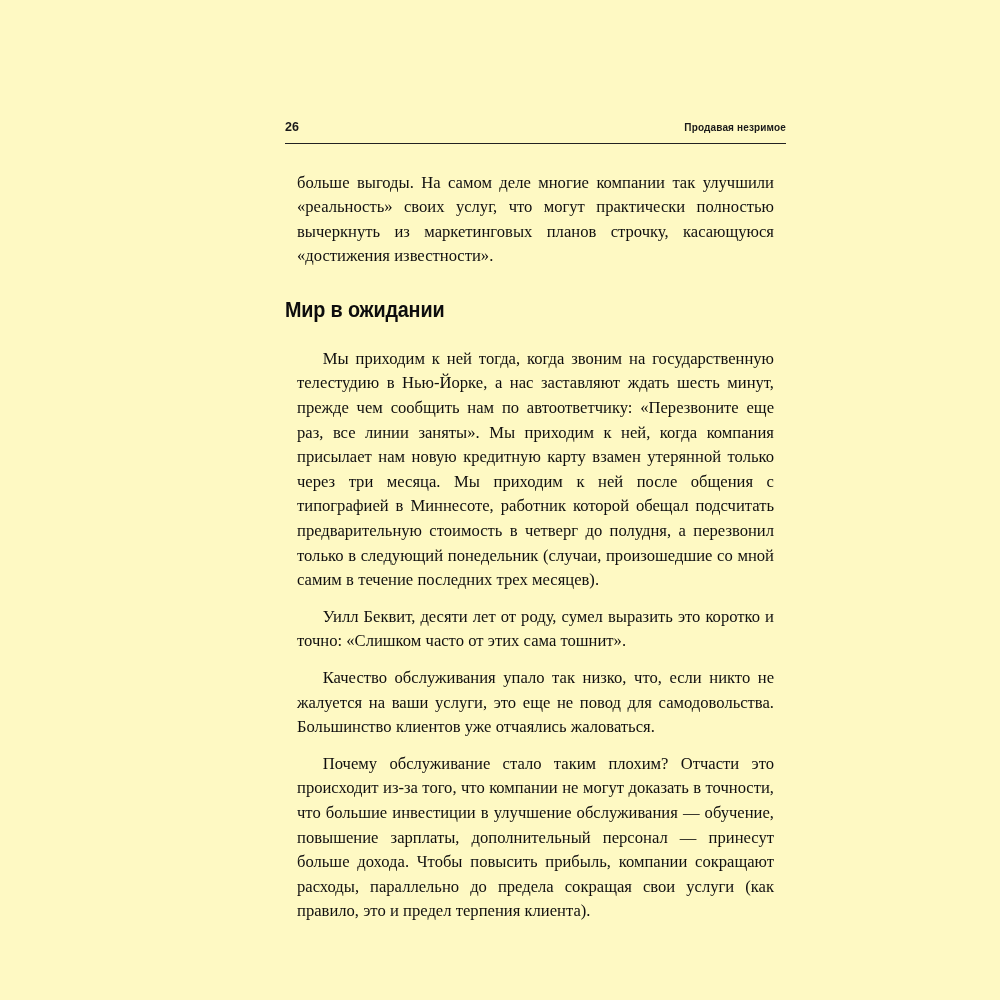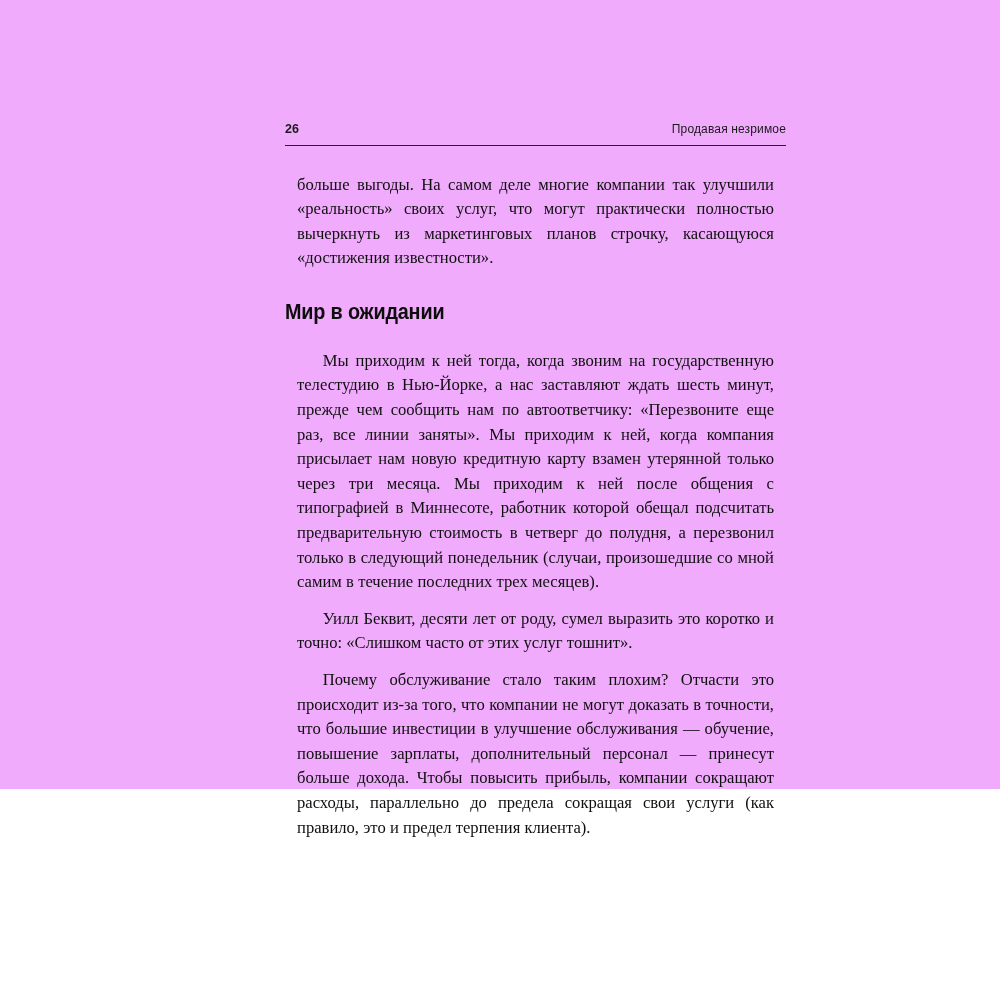--- a/index.html
+++ b/index.html
@@ -12,22 +12,22 @@
     height: 1000px;
     overflow: hidden;
     font-family: "Liberation Serif", "DejaVu Serif", serif;
     color: #111111;
     -webkit-font-smoothing: antialiased;
   }
 
   .page {
     position: relative;
     width: 1000px;
-    height: 789px;
-    background: #f0abfc;
+    height: 1000px;
+    background: #fef9c3;
     box-sizing: border-box;
   }
 
   
   .content {
     position: absolute;
     left: 285px;
     top: 84px;
     width: 501px;
   }
@@ -41,22 +41,22 @@
     font-size: 12.5px;
     line-height: 1;
     color: #1a1a1a;
     letter-spacing: 0.1px;
   }
   .folio {
     font-weight: 700;
     font-size: 12.5px;
   }
   .head-title {
-    font-weight: 400;
-    font-size: 12px;
+    font-weight: 700;
+    font-size: 10px;
     letter-spacing: 0.15px;
     margin-top: 39px;
   }
   .head-rule {
     margin-top: 9px;
     width: 100%;
     height: 1px;
     background: #222222;
   }
 
@@ -111,18 +111,19 @@
 
     <div class="body-text">
 
       <p class="para">больше выгоды. На самом деле многие компании так улучшили «ре­альность» своих услуг, что могут практически полностью вычер­кнуть из маркетинговых планов строчку, касающуюся «достиже­ния известности».</p>
 
       <div class="heading-block">
         <h2 class="section-heading">Мир в ожидании</h2>
       </div>
 
       <p class="para indent">Мы приходим к ней тогда, когда звоним на государственную телестудию в Нью-Йорке, а нас заставляют ждать шесть минут, пре­жде чем сообщить нам по автоответчику: «Перезвоните еще раз, все линии заняты». Мы приходим к ней, когда компания присылает нам новую кредитную карту взамен утерянной только через три месяца. Мы приходим к ней после общения с типографией в Миннесоте, работник которой обещал подсчитать предварительную стоимость в четверг до полудня, а перезвонил только в следующий понедель­ник (случаи, произошедшие со мной самим в течение последних трех месяцев).</p>
-      <p class="para indent">Уилл Беквит, десяти лет от роду, сумел выразить это коротко и точно: «Слишком часто от этих услуг тошнит».</p>
+      <p class="para indent">Уилл Беквит, десяти лет от роду, сумел выразить это коротко и точно: «Слишком часто от этих сама тошнит».</p>
+      <p class="para indent">Качество обслуживания упало так низко, что, если никто не жа­луется на ваши услуги, это еще не повод для самодовольства. Боль­шинство клиентов уже отчаялись жаловаться.</p>
       <p class="para indent">Почему обслуживание стало таким плохим? Отчасти это проис­ходит из-за того, что компании не могут доказать в точности, что большие инвестиции в улучшение обслуживания — обучение, по­вышение зарплаты, дополнительный персонал — принесут больше дохода. Чтобы повысить прибыль, компании сокращают расходы, параллельно до предела сокращая свои услуги (как правило, это и предел терпения клиента).</p>
 
     </div>
   </div>
 </div>
 
 </body></html>

